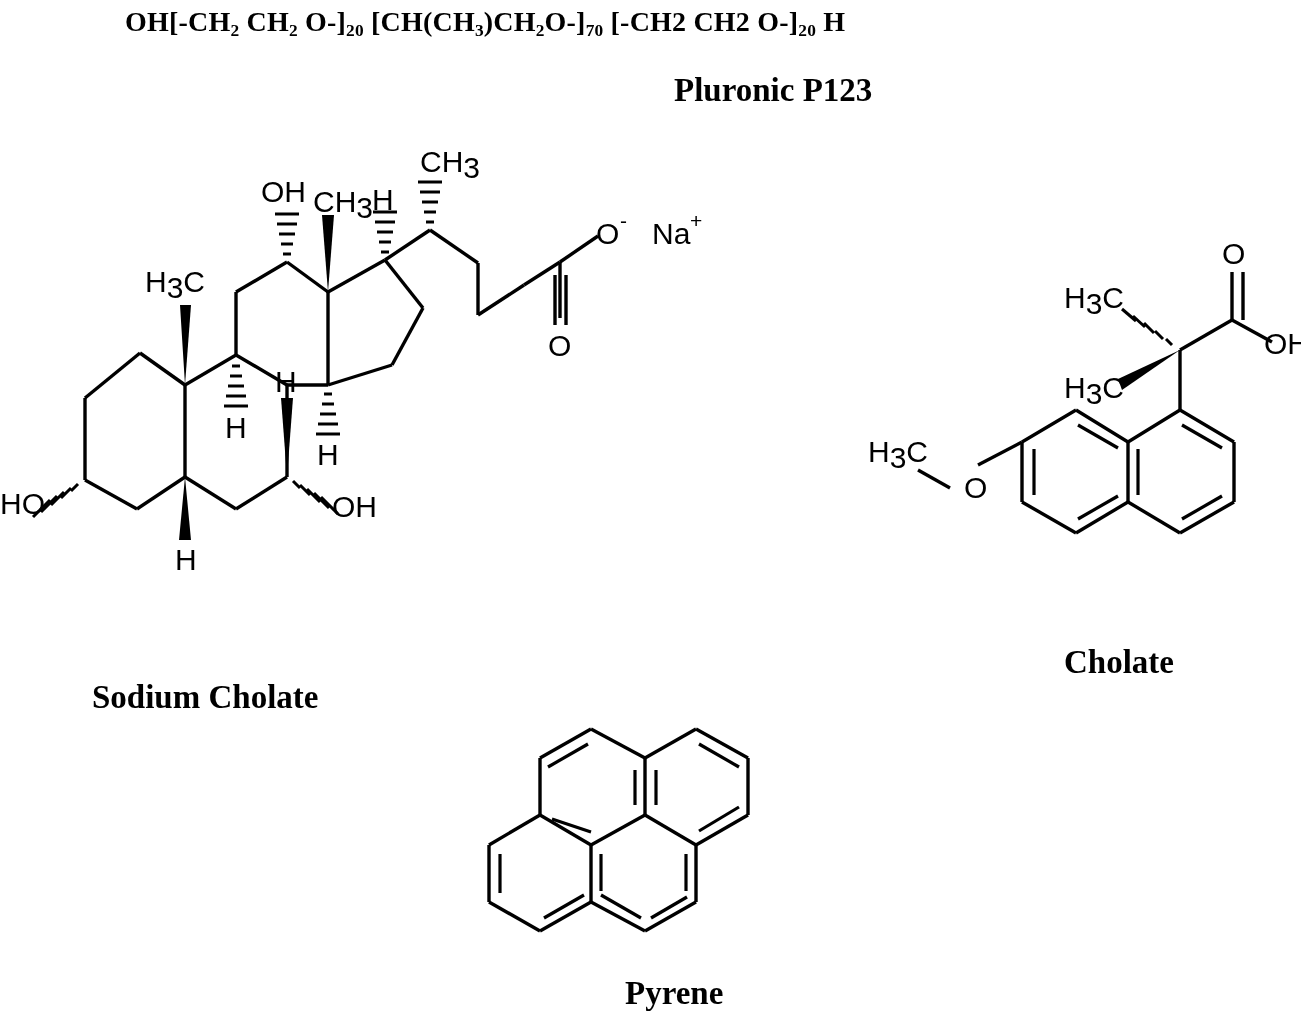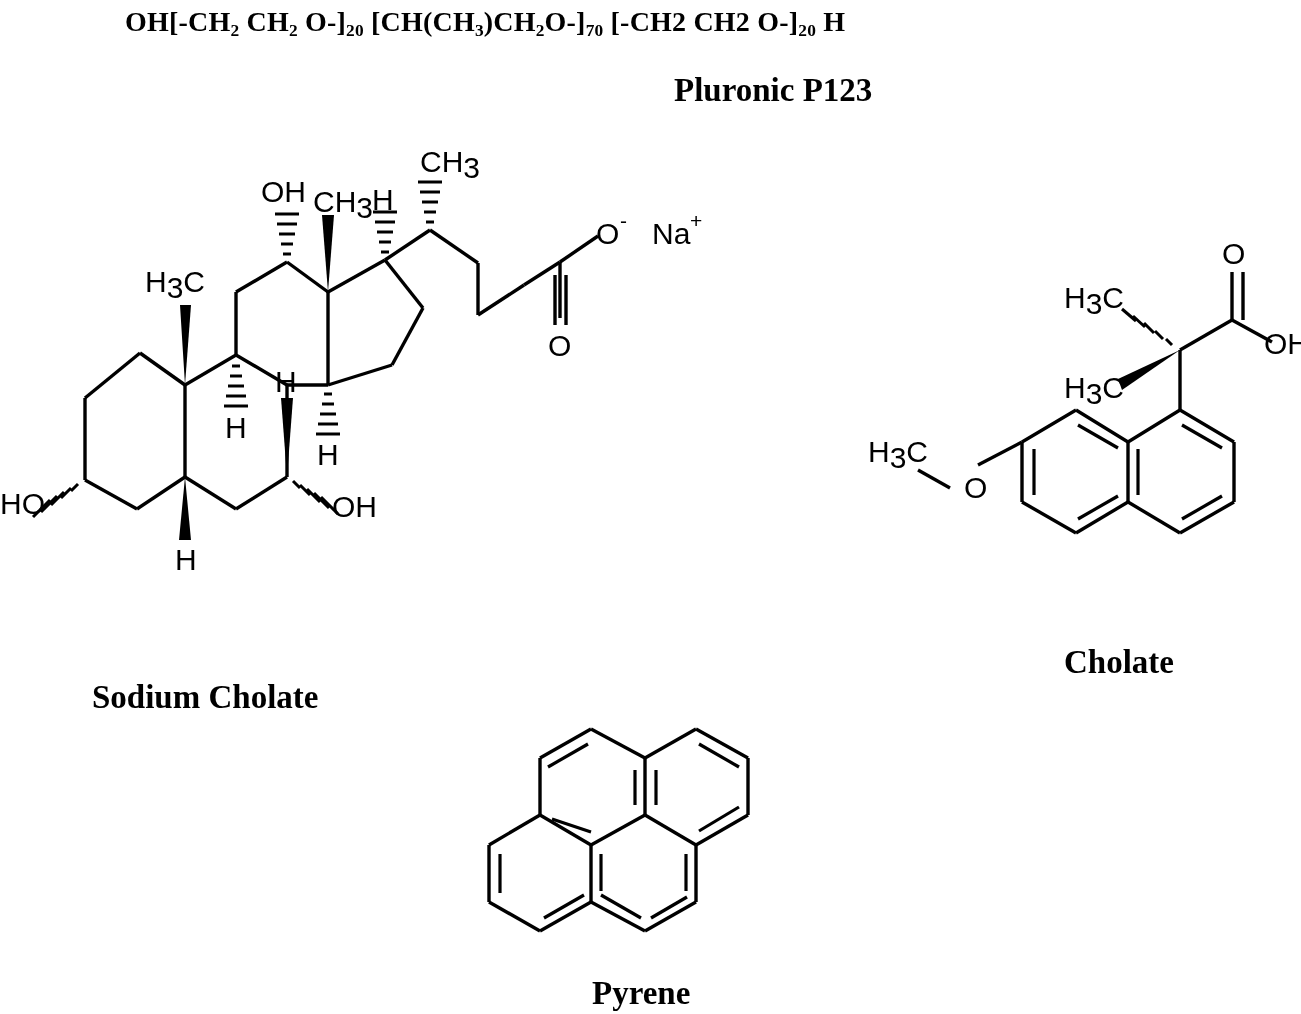--- a/index.html
+++ b/index.html
@@ -18,21 +18,21 @@
   #pluronic-formula{ left:85px; top:6px; font-size:28px; letter-spacing:.2px;margin-left:40px; }
   #pluronic-formula sub{font-size:.62em; vertical-align:-.28em; font-weight:bold;}
 
   .caption{
     position:absolute; font-family:"Liberation Serif", serif;
     font-weight:bold; font-size:33px; white-space:nowrap;
   }
   #caption-pluronic{ left:674px; top:72px; }
   #caption-cholate{  left:92px;  top:644px;margin-top:35px; }
   #caption-naproxen{ left:1064px; top:644px; }
-  #caption-pyrene{   left:592px; top:975px; }
+  #caption-pyrene{   left:625px; top:975px; }
 
   
   svg.mol{position:absolute; overflow:visible;}
   svg.mol line, svg.mol path, svg.mol polygon, svg.mol polyline{
     stroke:#000; fill:none; stroke-linecap:butt; stroke-linejoin:miter;
   }
   svg.mol .bond{stroke-width:3.4;}
   svg.mol .inner{stroke-width:3.2;}
   svg.mol .hash{stroke-width:3.0;stroke-linecap:butt;}
   svg.mol .wedge{fill:#000;stroke:none;}

